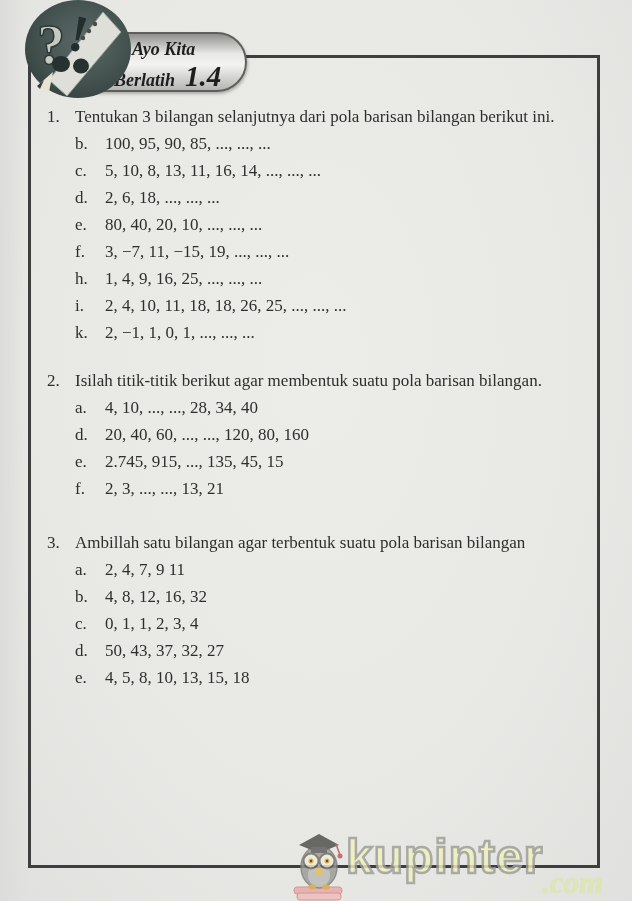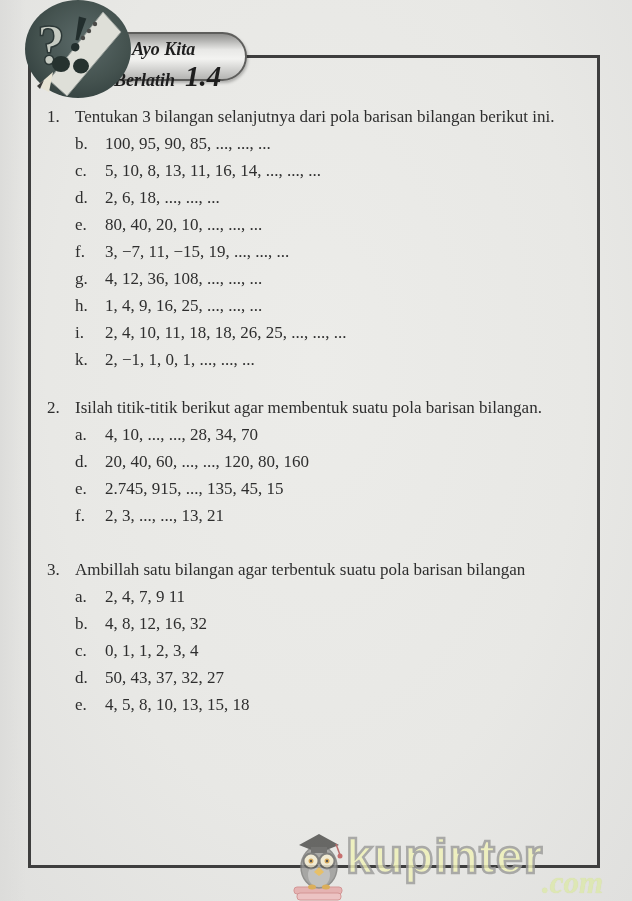--- a/index.html
+++ b/index.html
@@ -10,21 +10,21 @@
       radial-gradient(ellipse at 50% 40%, #ecece9 0%, #e8e8e5 60%, #e0e0de 100%);
     font-family:"Liberation Serif", serif;
   }
   
   .frame{
     position:absolute;left:28px;top:55px;width:572px;height:813px;
     border:3px solid #3e3e3e;box-sizing:border-box;
   }
   
   .tab{
-    position:absolute;left:88px;top:32px;width:159px;height:49px;box-sizing:border-box;
+    position:absolute;left:88px;top:32px;width:159px;height:60px;box-sizing:border-box;
     background:linear-gradient(180deg,#8f8f8d 0%,#e8e8e6 35%,#f3f3f1 55%,#b5b5b3 100%);
     border:2px solid #5e5e5c;border-radius:10px 30px 30px 10px;
     box-shadow:1px 2px 3px rgba(0,0,0,.25);
   }
   .tab-line1{position:absolute;left:42px;top:5px;font-style:italic;font-weight:bold;
     font-size:18px;color:#1e1e1e;white-space:nowrap;}
   .tab-line2{position:absolute;left:24px;top:26px;font-style:italic;font-weight:bold;
     font-size:18px;color:#1e1e1e;white-space:nowrap;}
   .tab-num{font-size:29px;font-style:italic;font-weight:bold;margin-left:10px;text-align:center;}
   
@@ -92,31 +92,30 @@
   <div class="content">
 
     <div class="row">
       <span class="qnum">1.</span><span>Tentukan 3 bilangan selanjutnya dari pola barisan bilangan berikut ini.</span>
     </div>
     <div class="row"><span class="ilabel">b.</span><span>100, 95, 90, 85, ..., ..., ...</span></div>
     <div class="row"><span class="ilabel">c.</span><span>5, 10, 8, 13, 11, 16, 14, ..., ..., ...</span></div>
     <div class="row"><span class="ilabel">d.</span><span>2, 6, 18, ..., ..., ...</span></div>
     <div class="row"><span class="ilabel">e.</span><span>80, 40, 20, 10, ..., ..., ...</span></div>
     <div class="row"><span class="ilabel">f.</span><span>3, −7, 11, −15, 19, ..., ..., ...</span></div>
-    <div class="row"><span class="ilabel">g.</span><span>4, 12, 36, 108, ..., ..., ...</span></div>
     <div class="row"><span class="ilabel">h.</span><span>1, 4, 9, 16, 25, ..., ..., ...</span></div>
     <div class="row"><span class="ilabel">i.</span><span>2, 4, 10, 11, 18, 18, 26, 25, ..., ..., ...</span></div>
     <div class="row"><span class="ilabel">k.</span><span>2, −1, 1, 0, 1, ..., ..., ...</span></div>
 
     <div class="gap1"></div>
 
     <div class="row">
       <span class="qnum">2.</span><span>Isilah titik-titik berikut agar membentuk suatu pola barisan bilangan.</span>
     </div>
-    <div class="row"><span class="ilabel">a.</span><span>4, 10, ..., ..., 28, 34, 70</span></div>
+    <div class="row"><span class="ilabel">a.</span><span>4, 10, ..., ..., 28, 34, 40</span></div>
     <div class="row"><span class="ilabel">d.</span><span>20, 40, 60, ..., ..., 120, 80, 160</span></div>
     <div class="row"><span class="ilabel">e.</span><span>2.745, 915, ..., 135, 45, 15</span></div>
     <div class="row"><span class="ilabel">f.</span><span>2, 3, ..., ..., 13, 21</span></div>
 
     <div class="gap2"></div>
 
     <div class="row">
       <span class="qnum">3.</span><span>Ambillah satu bilangan agar terbentuk suatu pola barisan bilangan</span>
     </div>
     <div class="row"><span class="ilabel">a.</span><span>2, 4, 7, 9 11</span></div>

